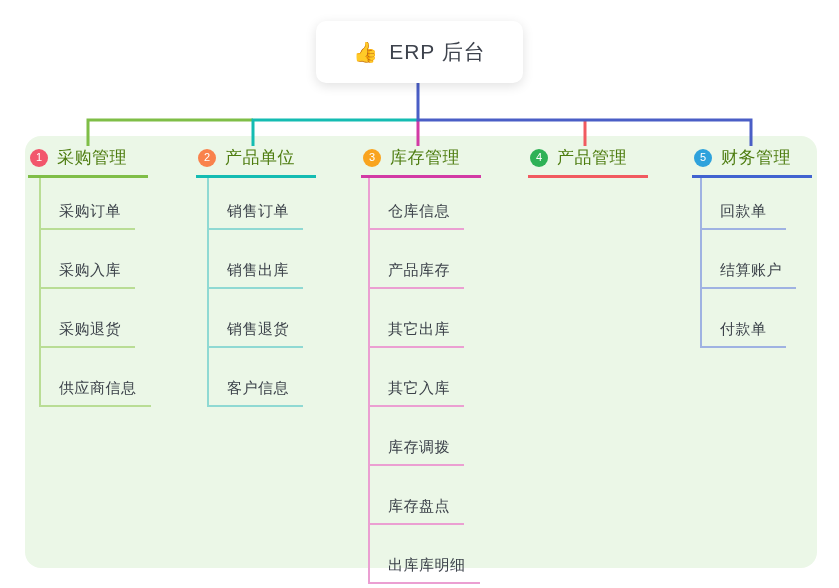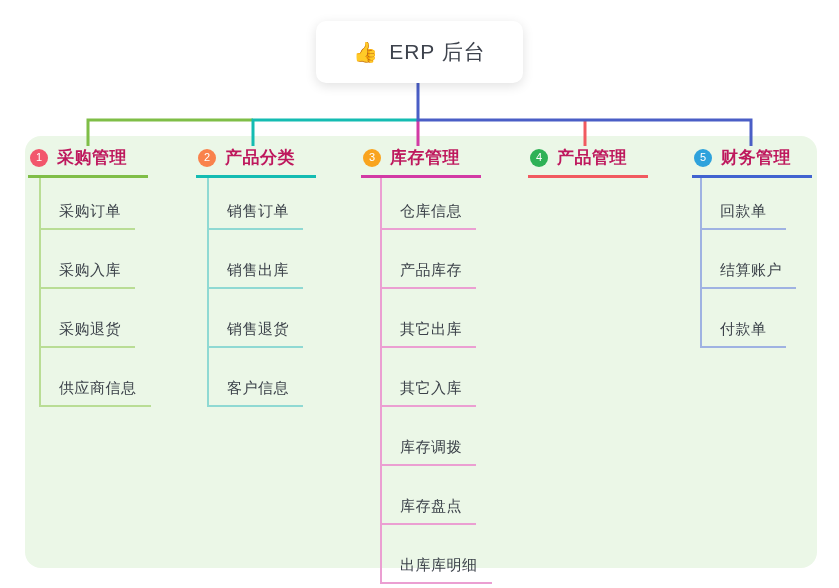--- a/index.html
+++ b/index.html
@@ -25,40 +25,40 @@
   .branch-header{
     display:flex;align-items:center;gap:9px;
     width:120px;height:33px;box-sizing:border-box;
     padding:0 0 5px 2px;
   }
   .badge{
     width:18px;height:18px;border-radius:50%;flex:0 0 18px;
     display:flex;align-items:center;justify-content:center;
     color:#ffffff;font-size:11px;line-height:1;
   }
-  .branch-title{font-size:17px;font-weight:700;color:#be185d;white-space:nowrap;letter-spacing:0.5px;}
+  .branch-title{font-size:17px;font-weight:400;color:#4d7c0f;white-space:nowrap;letter-spacing:0.5px;}
   .branch-items{width:max-content;}
   .item{
     width:max-content;min-width:84px;height:59px;box-sizing:border-box;
     display:flex;align-items:flex-end;
     padding:0 14px 0 18px;
   }
   .item:first-child{height:52px;}
   .item span{font-size:15px;color:#3c424a;white-space:nowrap;margin-bottom:7px;letter-spacing:0.5px;}
   
   .b1 .branch-header{border-bottom:3px solid #7fbe47;}
   .b1 .branch-items{border-left:2px solid #b9dd95;margin-left:11px;}
   .b1 .item{border-bottom:2px solid #b9dd95;}
   .b1 .badge{background:#f2566c;}
   .b2 .branch-header{border-bottom:3px solid #14bcb2;}
   .b2 .branch-items{border-left:2px solid #8fd9d3;margin-left:11px;}
   .b2 .item{border-bottom:2px solid #8fd9d3;}
   .b2 .badge{background:#f9824c;}
   .b3 .branch-header{border-bottom:3px solid #d23ba5;}
-  .b3 .branch-items{border-left:2px solid #eb9fd2;margin-left:19px;}
+  .b3 .branch-items{border-left:2px solid #eb9fd2;margin-left:7px;}
   .b3 .item{border-bottom:2px solid #eb9fd2;}
   .b3 .badge{background:#f9a41f;}
   .b4 .branch-header{border-bottom:3px solid #f15a60;}
   .b4 .branch-items{border-left:2px solid #f6a8ac;margin-left:11px;}
   .b4 .item{border-bottom:2px solid #f6a8ac;}
   .b4 .badge{background:#2eb156;}
   .b5 .branch-header{border-bottom:3px solid #4163d0;}
   .b5 .branch-items{border-left:2px solid #9fb2e2;margin-left:8px;}
   .b5 .item{border-bottom:2px solid #9fb2e2;}
   .b5 .badge{background:#2ea2dc;}
@@ -100,21 +100,21 @@
         </div>
       <div class="item">
           <span>供应商信息</span>
         </div>
     </div>
   </div>
 
   <div class="branch b2" style="left:196px;">
     <div class="branch-header">
       <span class="badge">2</span>
-      <span class="branch-title">产品分类</span>
+      <span class="branch-title">产品单位</span>
     </div>
     <div class="branch-items">
       <div class="item">
           <span>销售订单</span>
         </div>
       <div class="item">
           <span>销售出库</span>
         </div>
       <div class="item">
           <span>销售退货</span>

